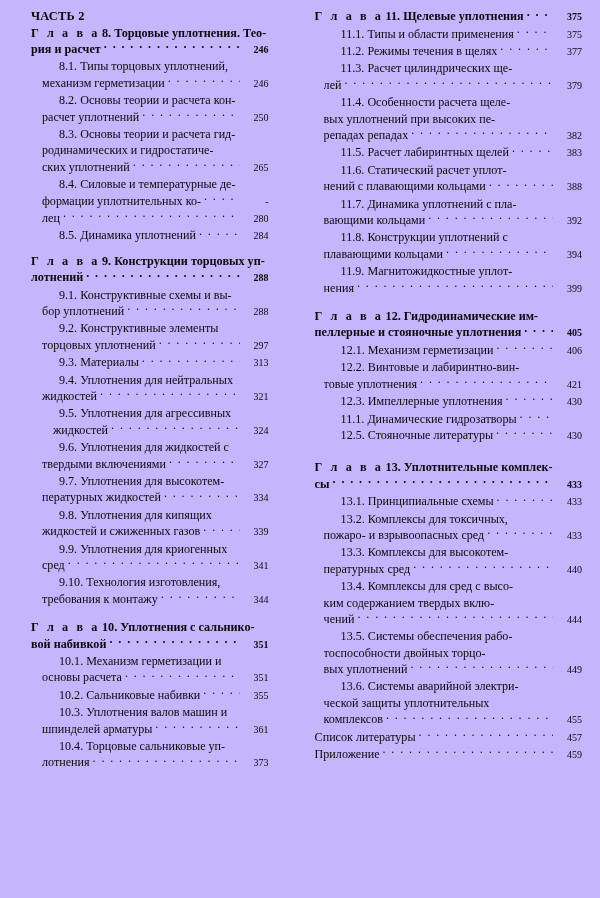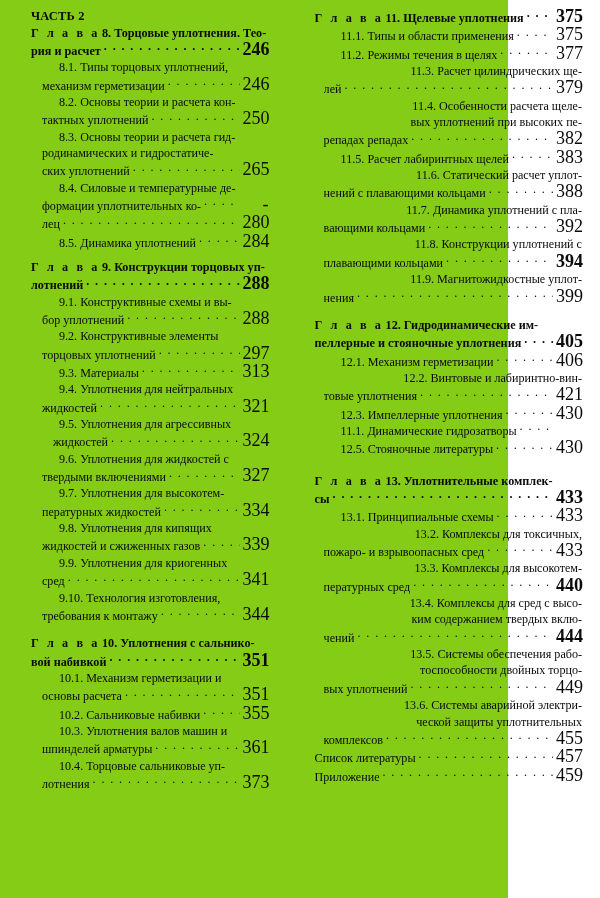--- a/index.html
+++ b/index.html
@@ -9,23 +9,23 @@
   }
   body {
     width: 600px;
     height: 898px;
     font-family: "Liberation Serif", "DejaVu Serif", serif;
     color: #0a0a0a;
     overflow: hidden;
   }
   .page {
     position: relative;
-    width: 508px;
+    width: 600px;
     height: 898px;
-    background: #84cc16;
+    background: #c4b5fd;
   }
   .columns {
     position: absolute;
     top: 8px;
     left: 0;
     width: 600px;
     display: flex;
     flex-direction: row;
     align-items: flex-start;
   }
@@ -72,23 +72,23 @@
     display: block;
     position: absolute;
     left: 0;
     bottom: 0.02em;
     white-space: nowrap;
   }
   .pg {
     flex: 0 0 auto;
     width: 26px;
     text-align: right;
-    font-size: 18px;
-  }
-  .pg.bold { font-weight: bold; }
+    font-size: 10px;
+  }
+  .pg.bold { font-weight: normal; }
 
   
   .part-title {
     font-size: 12.4px;
     line-height: 16.5px;
     font-weight: bold;
     letter-spacing: 0.2px;
   }
 
   
@@ -106,21 +106,21 @@
   
   .sub {
     padding-left: 28px;
   }
   .sub-cont {
     padding-left: 11px;
   }
   .sub-cont2 {
     padding-left: 22px;
   }
-  .right .sub { padding-left: 26px; justify-content: flex-end; }
+  .right .sub { padding-left: 26px; }
   .right .sub-cont { padding-left: 9px; }
 
   .gap-sm { height: 8px; }
   .gap-md { height: 11px; }
   .gap-lg { height: 15px; }
   .rowwrap { position: relative; }
 </style>
 </head>
 <body>
 
@@ -148,21 +148,21 @@
       <div class="toc-row sub-cont sub">
         <span class="toc-text">механизм  герметизации</span>
         <span class="leader"></span>
         <span class="pg">246</span>
       </div>
 
       <div class="toc-row sub">
         <span class="toc-text"><span>8.2.</span>&nbsp;<span>Основы теории и расчета кон-</span></span>
       </div>
       <div class="toc-row sub-cont sub">
-        <span class="toc-text">тактных уплотнений</span>
+        <span class="toc-text">расчет уплотнений</span>
         <span class="leader"></span>
         <span class="pg">250</span>
       </div>
 
       <div class="toc-row sub">
         <span class="toc-text"><span>8.3.</span>&nbsp;<span>Основы теории и расчета гид-</span></span>
       </div>
       <div class="toc-row sub-cont sub">
         <span class="toc-text">родинамических  и  гидростатиче-</span>
       </div>

